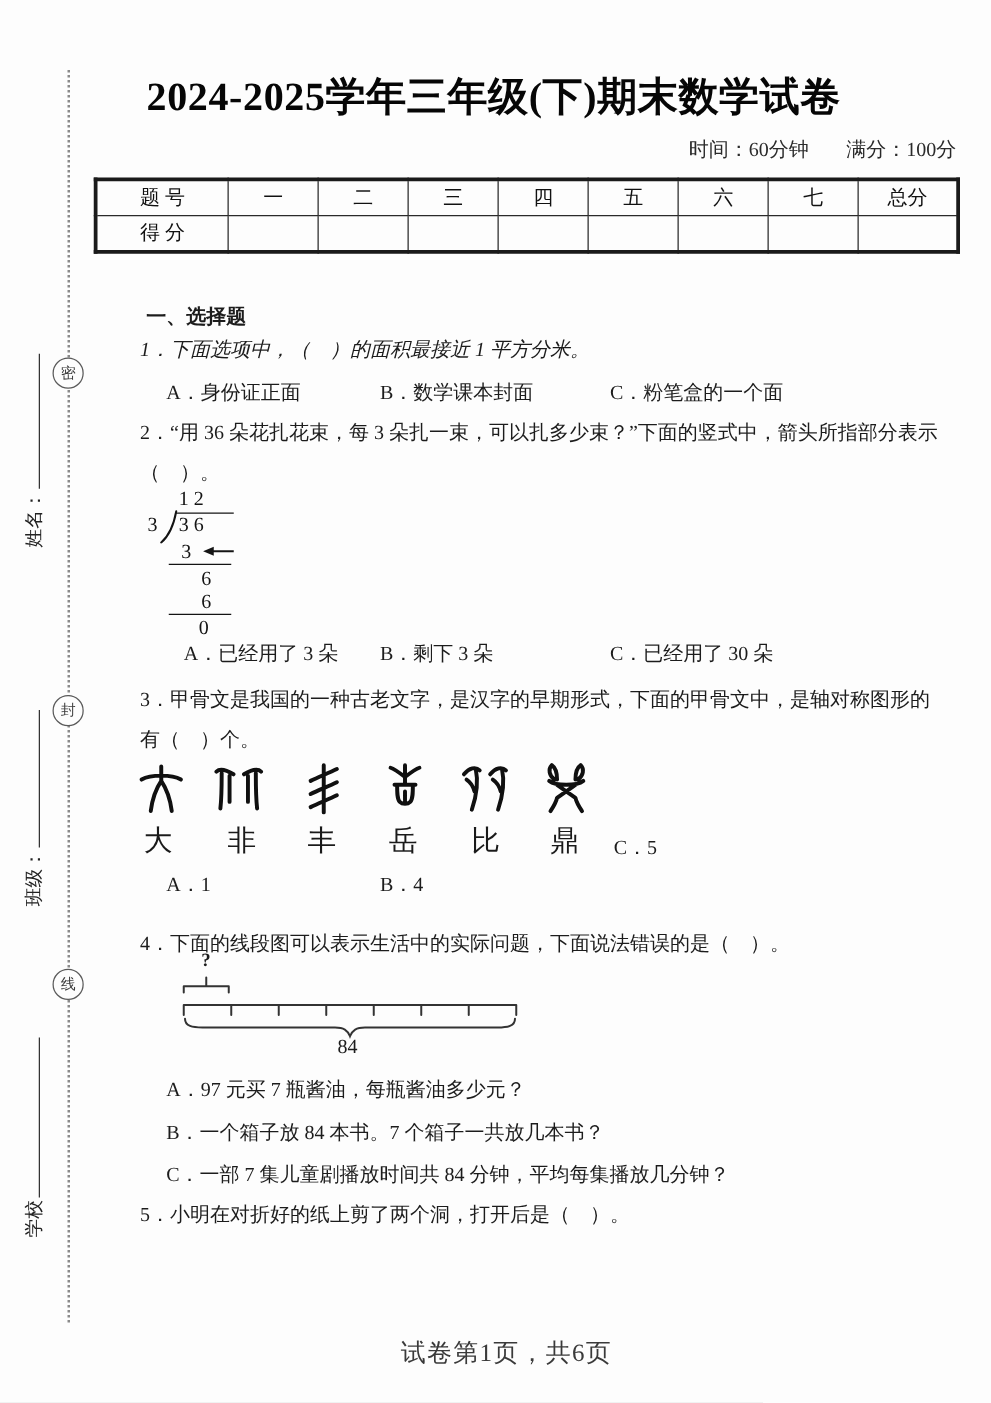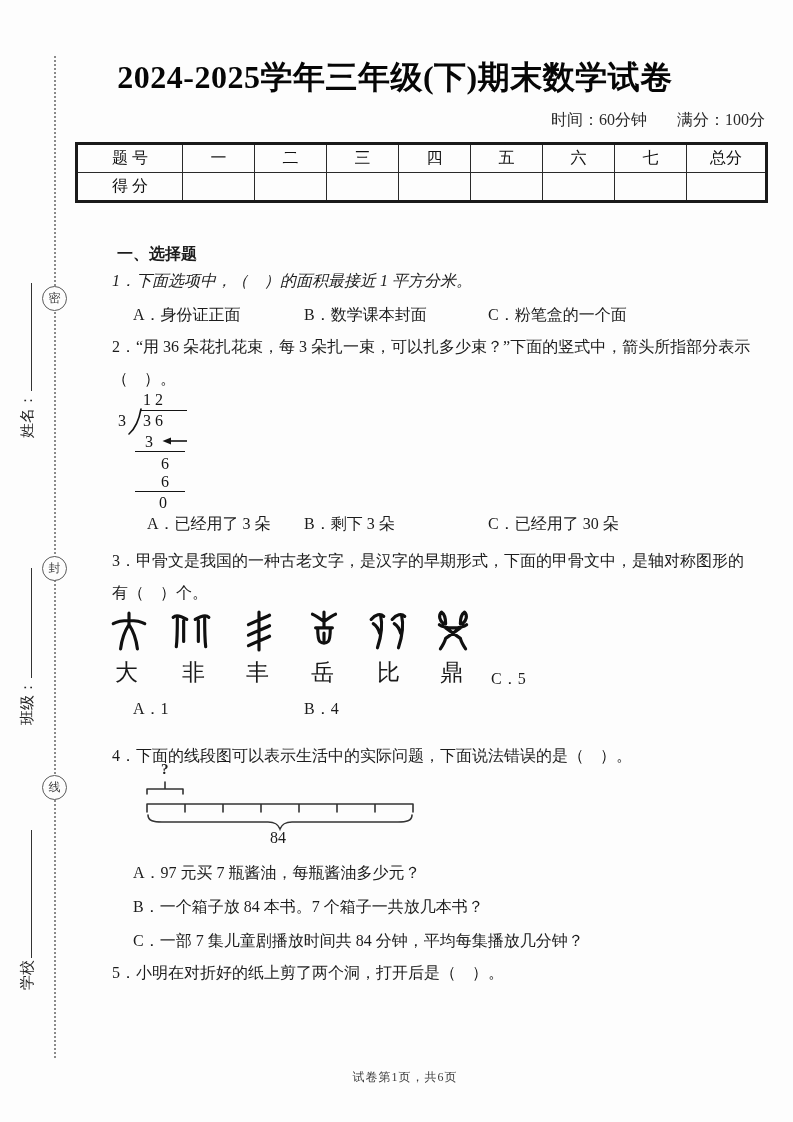--- a/index.html
+++ b/index.html
@@ -27,21 +27,21 @@
     background:#fdfdfd; color:#3d3d3d; font-size:12px; line-height:23px; text-align:center;}
   .vlabel{font-size:15px; color:#222; transform:rotate(-90deg); transform-origin:0 0;}
   .vlabel .blank{display:inline-block; border-bottom:1.4px solid #333; height:12px;
     vertical-align:baseline; margin-left:2px;}
   
   .division{left:105px; top:391px; width:110px; height:125px; font-size:16px;}
   .division .abs{color:#141414;}
   .hline{border-top:1.6px solid #141414; height:0;}
   
   .q-mark{font-size:15px; font-weight:bold;}
-  .footer{left:75px; top:1069px; width:660px; text-align:center; font-size:12px; color:#3a3a3a; letter-spacing:1px;}
+  .footer{left:75px; top:1069px; width:660px; text-align:center; font-size:20px; color:#3a3a3a; letter-spacing:1px;}
   .glyph{position:absolute; top:610px;}
   .ch-row{font-size:23px; color:#1a1a1a; top:657px;}
 </style>
 </head>
 <body>
 
 <div id="paper">
 
   <div class="abs dotline"></div>
   <div class="abs seal" style="top:286px;">密</div>

